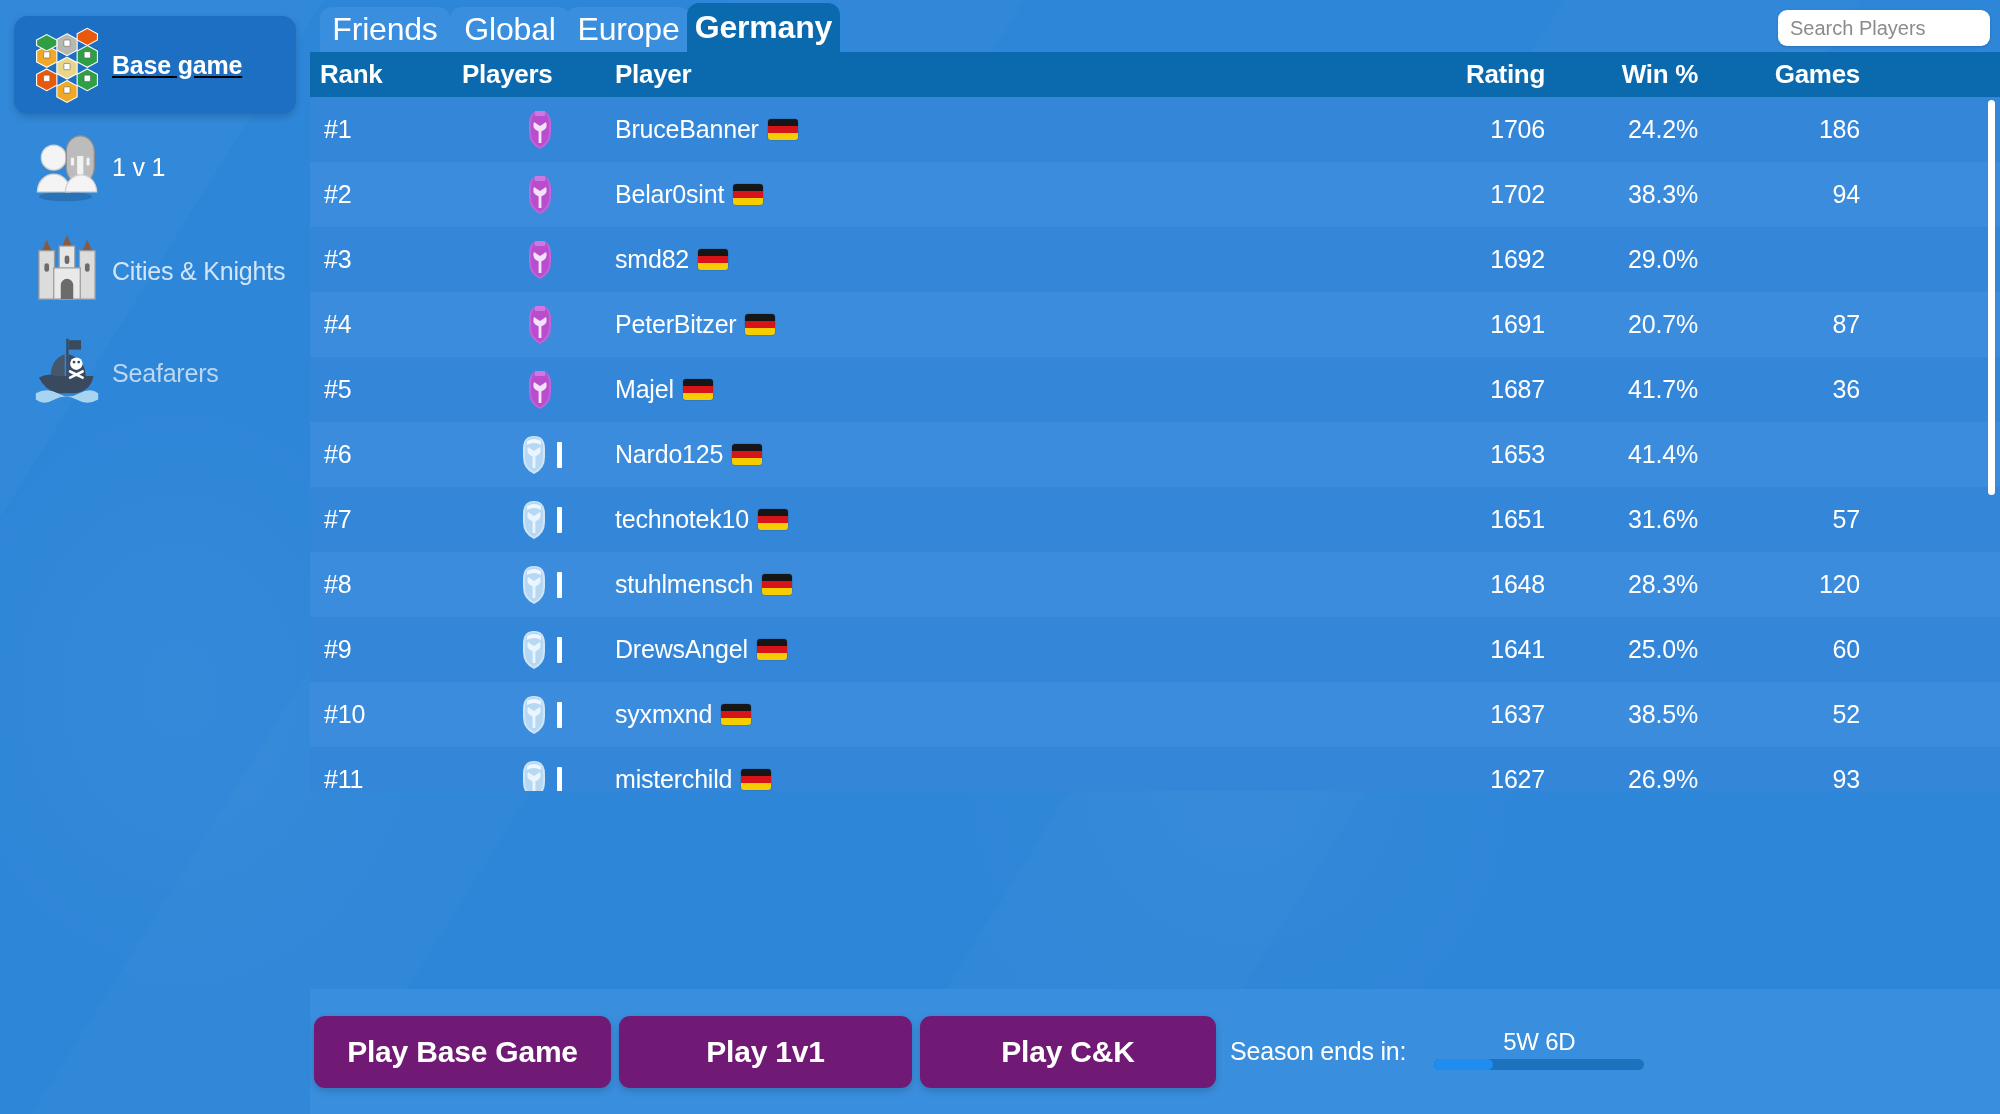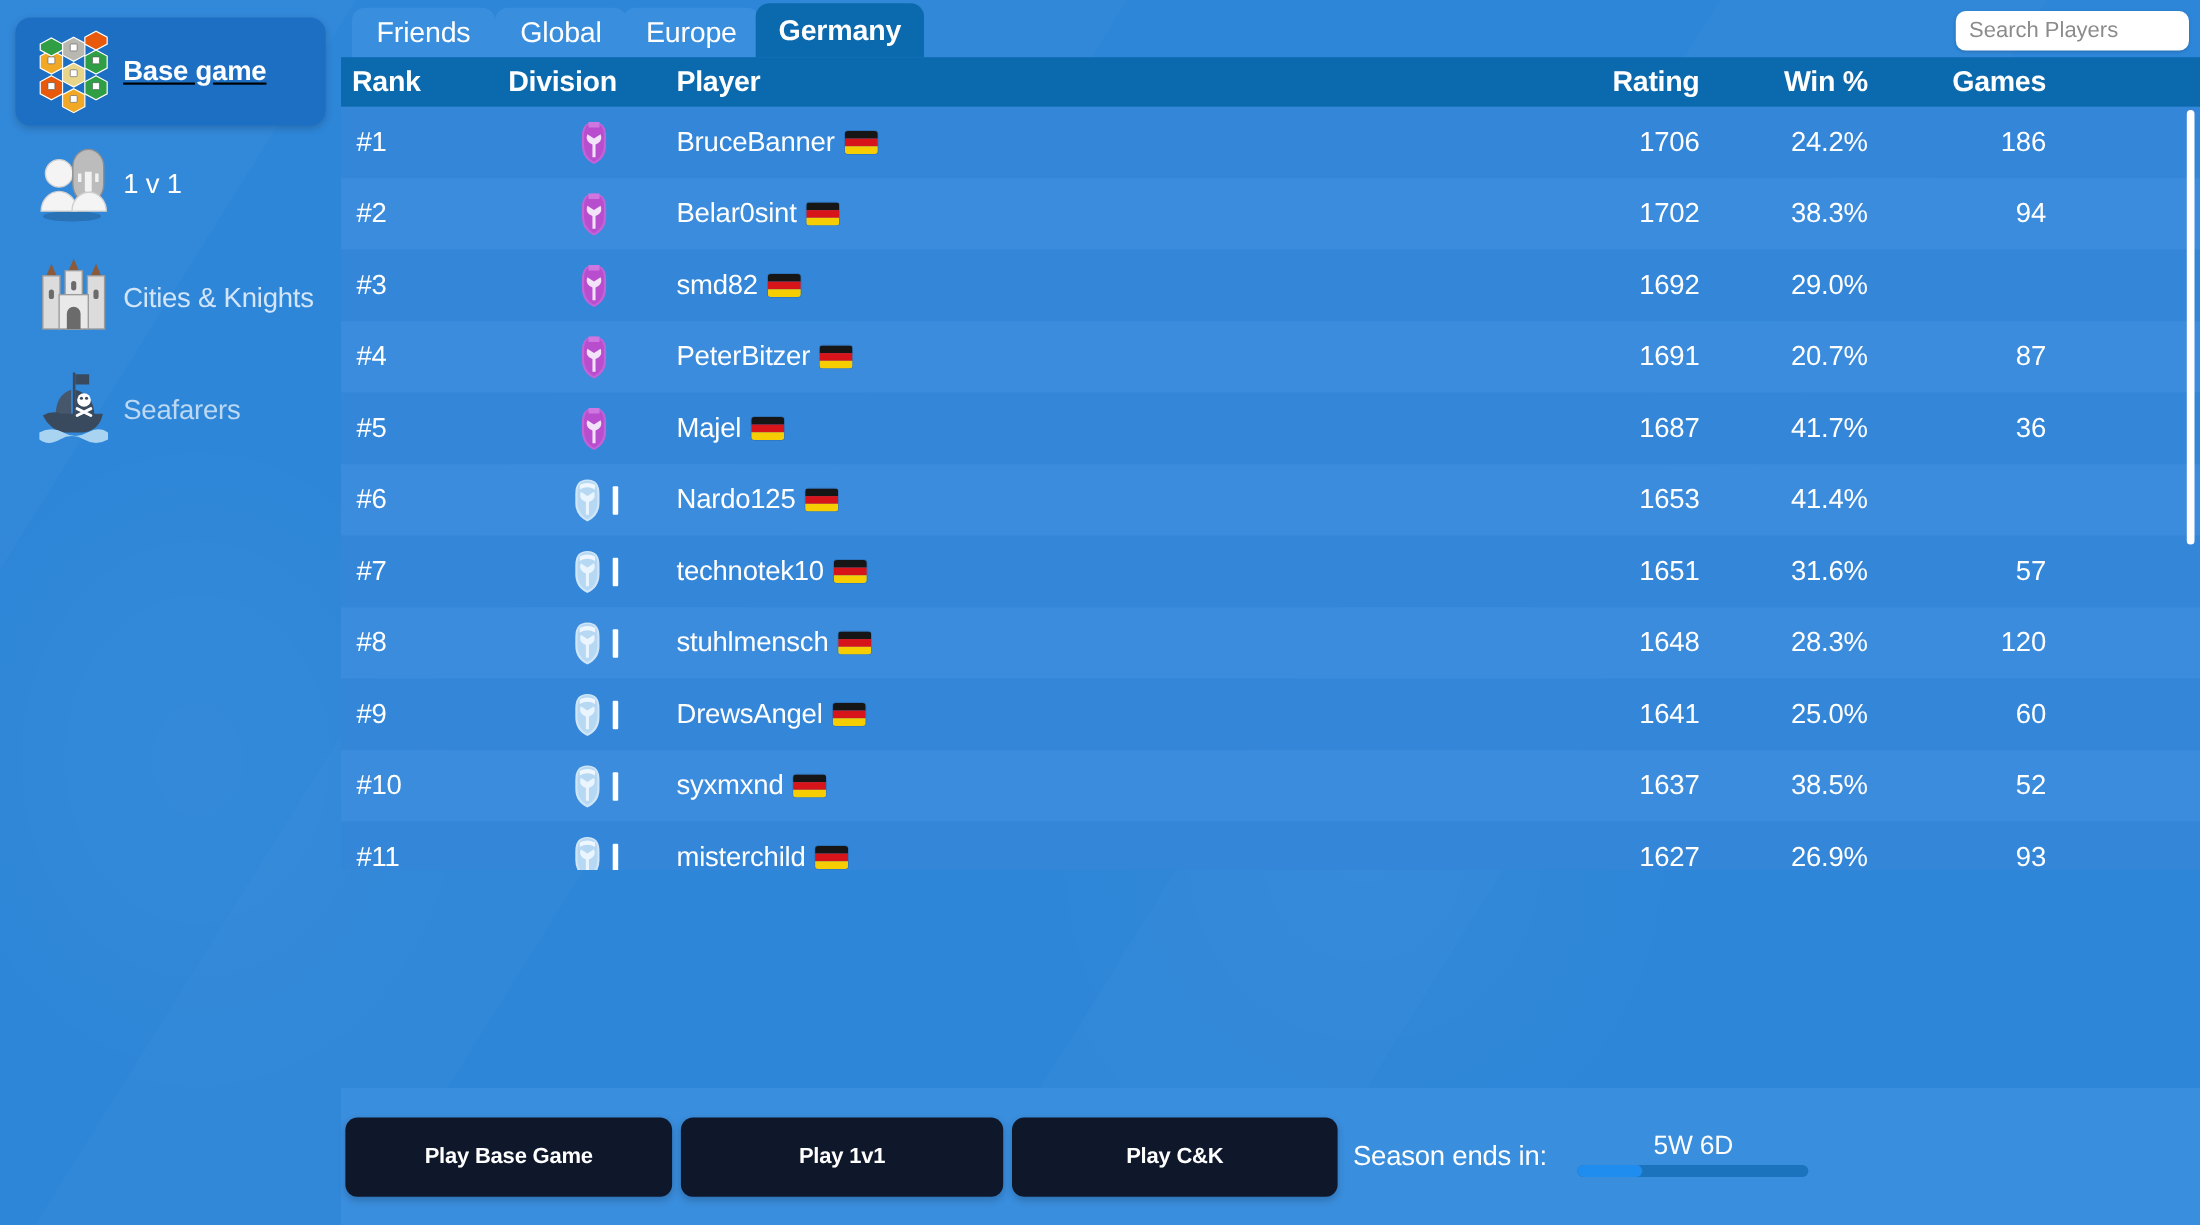--- a/index.html
+++ b/index.html
@@ -94,21 +94,21 @@
   }
   .tab {
     position: absolute;
     top: 7px;
     height: 45px;
     border-radius: 12px 12px 0 0;
     display: flex;
     align-items: center;
     justify-content: center;
     color: #ffffff;
-    font-size: 26px;
+    font-size: 32px;
     letter-spacing: -.2px;
     cursor: pointer;
     background: #3a8ede;
   }
   .tab.active {
     background: #0b6aae;
     font-weight: 700;
     top: 3px;
     height: 49px;
   }
@@ -246,24 +246,24 @@
     bottom: 0;
     width: 1690px;
     height: 125px;
     background: #3a8ede;
     display: flex;
     align-items: center;
     z-index: 6;
   }
   .play-btn {
     height: 72px;
-    background: #0f172a;
+    background: #701a75;
     color: #ffffff;
     font-weight: 700;
-    font-size: 20px;
+    font-size: 30px;
     border: none;
     border-radius: 11px;
     cursor: pointer;
     font-family: "Liberation Sans", sans-serif;
     letter-spacing: -.2px;
     box-shadow: 0 3px 7px rgba(0,0,0,.18);
     margin-left: 8px;
   }
   #btn-base { width: 297px; margin-left: 4px; }
   #btn-1v1  { width: 293px; }
@@ -414,21 +414,21 @@
       </div>
     </div>
 
     <div id="search-box">
       <input id="search-input" type="text" placeholder="Search Players" style="">
 
     </div>
 
     <div id="thead">
       <div class="cell c-rank">Rank</div>
-      <div class="cell c-div">Division</div>
+      <div class="cell c-div">Players</div>
       <div class="cell c-play">Player</div>
       <div class="cell c-rate">Rating</div>
       <div class="cell c-win">Win %</div>
       <div class="cell c-game">Games</div>
     </div>
 
     <div id="tbody-wrap">
       <div id="tbody">
           <div class="trow">
             <div class="cell c-rank">#1</div>

